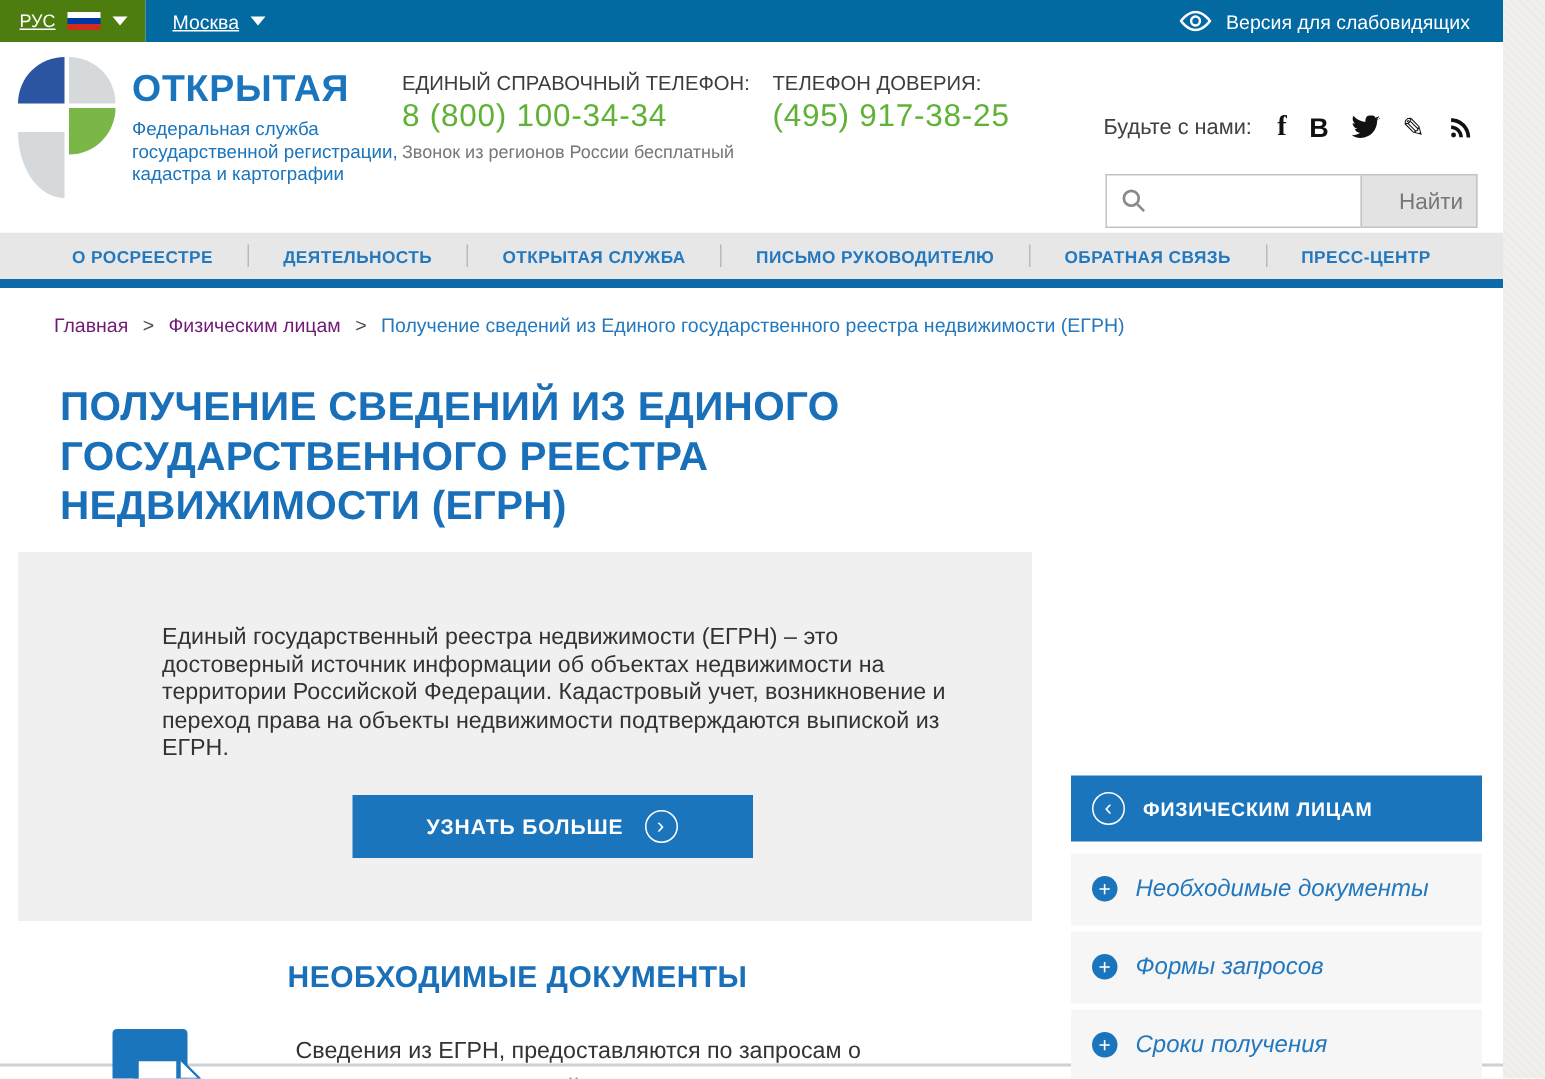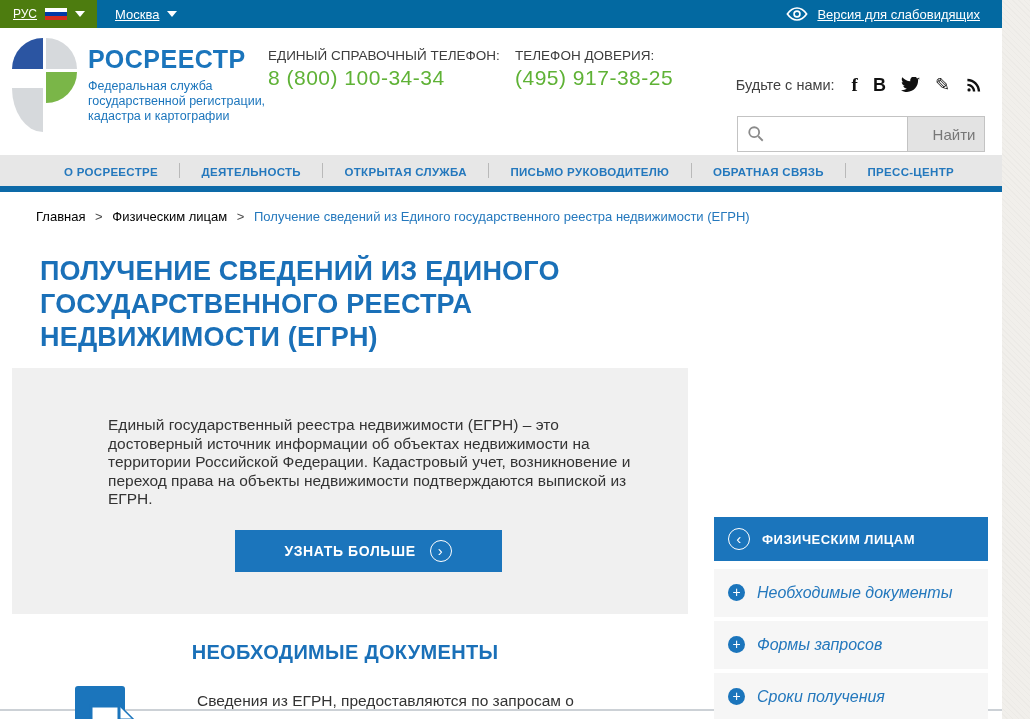--- a/index.html
+++ b/index.html
@@ -15,21 +15,21 @@
   
   .topbar { display:flex; height:28px; }
   .topbar .lang-zone { width:97px; background:#4d7c0f; display:flex; align-items:center; padding-left:13px; gap:8px; }
   .lang-link { color:#fff; font-size:12px; text-decoration:underline; cursor:pointer; }
   .flag { width:22px; height:13px; display:flex; flex-direction:column; }
   .flag i { flex:1; display:block; }
   .flag .w{background:#fff;} .flag .b{background:#0039a6;} .flag .r{background:#d52b1e;}
   .caret { width:0; height:0; border-left:5px solid transparent; border-right:5px solid transparent; border-top:6px solid #fff; display:inline-block; }
   .topbar .city-zone { flex:1; background:#0369a1; display:flex; align-items:center; padding:0 22px 0 18px; }
   .city-link { color:#fff; font-size:13px; text-decoration:underline; display:flex; align-items:center; gap:8px; cursor:pointer; }
-  .access-link { margin-left:auto; color:#fff; font-size:13px; display:flex; align-items:center; gap:9px; cursor:pointer;text-decoration:underline; }
+  .access-link { margin-left:auto; color:#fff; font-size:13px; display:flex; align-items:center; gap:9px; cursor:pointer; }
 
   
   .header { position:relative; height:127px; background:#fff; }
   .logo-mark { position:absolute; left:12px; top:10px; width:66px; height:96px; }
   .logo-mark .q { position:absolute; width:31px; height:31px; }
   .q.tl { left:0; top:0; background:#2b55a2; border-radius:100% 0 0 0; }
   .q.tr { left:34px; top:0; background:#d6d9dc; border-radius:0 100% 0 0; }
   .q.br { left:34px; top:34px; background:#7ab648; border-radius:0 0 100% 0; }
   .q.tail { left:0; top:50px; height:44px; background:#d6d9dc; border-radius:0 0 0 100%; }
   .logo-text { position:absolute; left:88px; top:17px; }
@@ -46,28 +46,28 @@
   .soc-ic { color:#111; text-decoration:none; display:flex; align-items:center; cursor:pointer; }
   .soc-f { font-size:19px; font-weight:bold; font-family:"Liberation Serif",serif; }
   .soc-vk { font-size:18px; font-weight:bold; }
   .soc-pencil { font-size:18px; }
   .searchbar { position:absolute; left:737px; top:88px; width:248px; height:36px; display:flex; }
   .search-input-wrap { flex:1; border:1px solid #c3c3c3; border-right:none; background:#fff; display:flex; align-items:center; padding-left:9px; gap:6px; }
   .search-input-wrap input { border:none; outline:none; width:120px; font-size:14px; font-family:inherit; }
   .search-btn { width:78px; background:#e3e3e3; border:1px solid #c3c3c3; color:#777; font-size:15px; font-family:inherit; cursor:pointer;padding-left:16px; }
 
   
-  .nav { height:37px; background:#e7e7e7; border-bottom:6px solid #0d6aa8;padding-left:16px; }
+  .nav { height:37px; background:#e7e7e7; border-bottom:6px solid #0d6aa8; }
   .nav ul { list-style:none; height:100%; display:flex; align-items:center; justify-content:space-between; padding:0 48px; }
   .nav a { color:#2478bd; font-size:11.5px; font-weight:bold; letter-spacing:.3px; text-decoration:none; white-space:nowrap; cursor:pointer; }
   .nav .sep { width:1px; height:15px; background:#b9b9b9; }
 
   
   .breadcrumb { padding:17px 20px 13px 36px; font-size:13px; color:#4a4a4a; }
-  .breadcrumb .crumb { color:#000000; text-decoration:none; cursor:pointer; }
+  .breadcrumb .crumb { color:#701a75; text-decoration:none; cursor:pointer; }
   .breadcrumb .bc-sep { margin:0 6px; color:#4a4a4a; }
   .breadcrumb .current { color:#2478bd; }
 
   
   .main { position:relative; }
   .left-col { width:690px; }
   .page-title { margin:18px 0 0 40px; width:655px; color:#1a70b8; font-size:27px; font-weight:bold; line-height:33px; letter-spacing:.2px; }
   .intro-box { margin:14px 0 0 12px; width:676px; background:#f0f0f0; padding:48px 60px 42px 96px; }
   .intro-text { width:535px; font-size:15.5px; line-height:18.5px; color:#333; }
   .learn-more-btn { margin:21px auto 0; width:267px; height:42px; background:#1b75bc; border:none; color:#fff; font-family:inherit; font-weight:bold; font-size:14px; letter-spacing:.6px; display:flex; align-items:center; justify-content:center; gap:14px; cursor:pointer; }
@@ -119,31 +119,32 @@
   </div>
 
   <div class="header">
     <div class="logo-mark">
       <span class="q tl"></span>
         <span class="q tr"></span>
         <span class="q br"></span>
         <span class="q tail"></span>
     </div>
     <div class="logo-text">
-      <div class="logo-title">РОСРЕЕСТР</div>
+      <div class="logo-title">ОТКРЫТАЯ</div>
       <div class="logo-sub">
         <div>Федеральная служба</div>
         <div>государственной регистрации,</div>
         <div>кадастра и картографии</div>
       </div>
     </div>
 
     <div class="hotline">
       <div class="blk-label">ЕДИНЫЙ СПРАВОЧНЫЙ ТЕЛЕФОН:</div>
       <div class="blk-number">8 (800) 100-34-34</div>
+      <div class="blk-note">Звонок из регионов России бесплатный</div>
     </div>
 
     <div class="trust">
       <div class="blk-label">ТЕЛЕФОН ДОВЕРИЯ:</div>
       <div class="blk-number">(495) 917-38-25</div>
     </div>
 
 
     <div class="social">
       <span class="social-label">Будьте с нами:</span>

